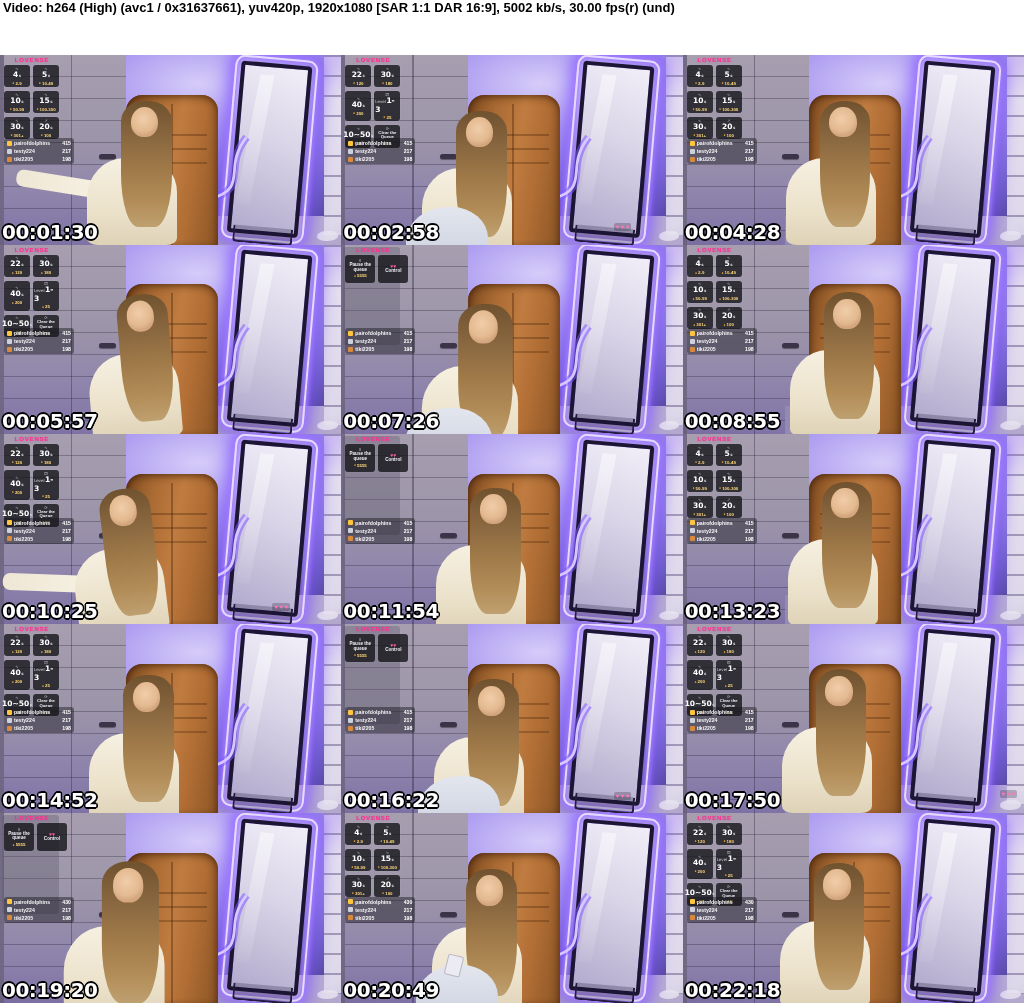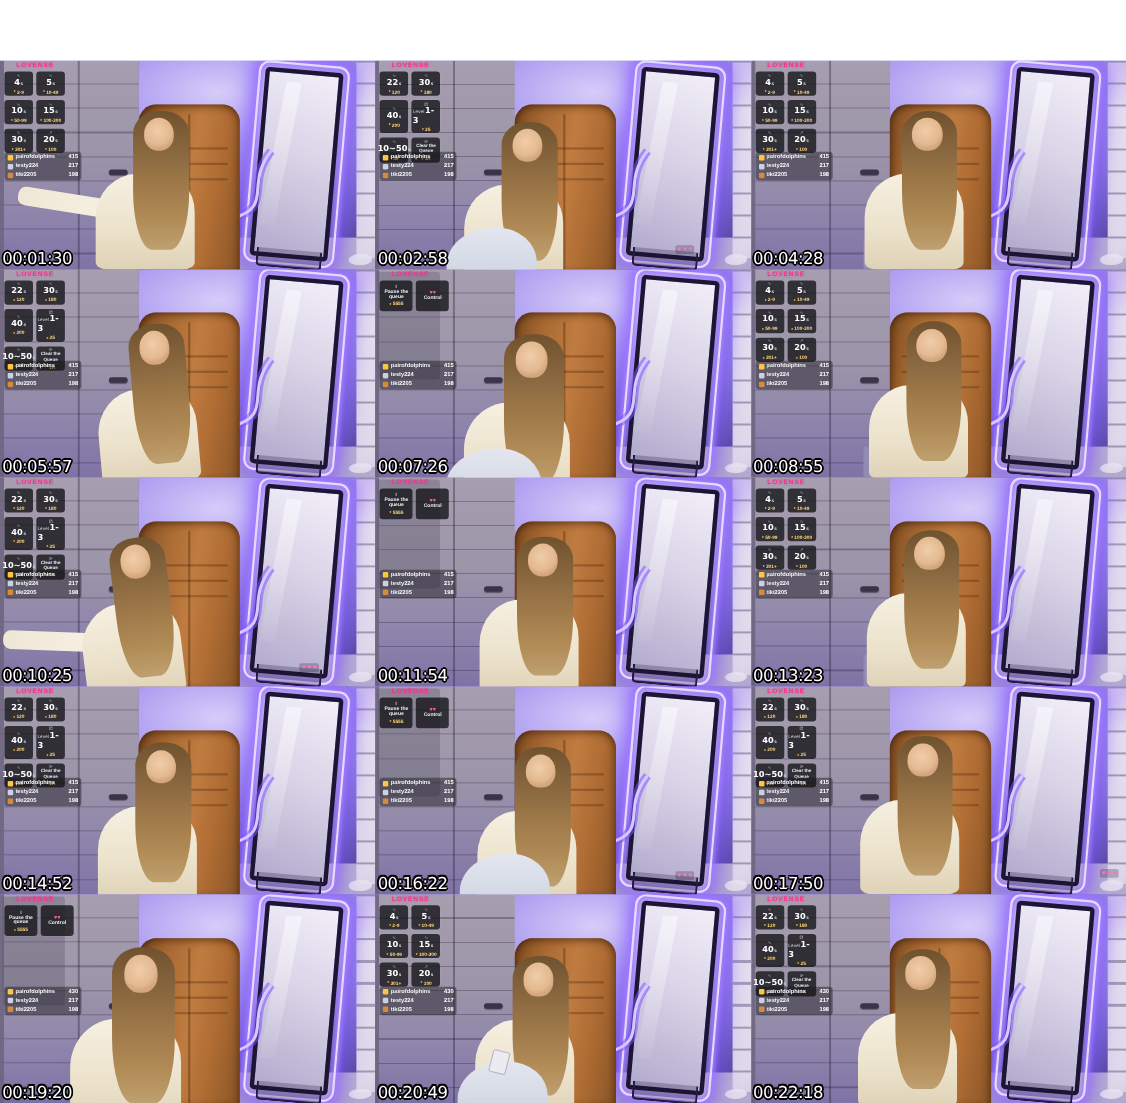--- a/index.html
+++ b/index.html
@@ -116,21 +116,21 @@
   .brow:nth-child(1) .medal{background:#ffc53e}
   .brow:nth-child(2) .medal{background:#ccd2dd}
   .brow:nth-child(3) .medal{background:#d8893c}
   .b-name{flex:1;color:#f4f4f6;font-size:5.2px;font-weight:bold;white-space:nowrap;overflow:hidden}
   .b-score{color:#fff;font-size:5.2px;font-weight:bold}
 
   .hearts{position:absolute;right:15%;bottom:7%;z-index:10;display:flex;gap:1.5px;
           background:rgba(30,20,40,.25);border-radius:2px;padding:1px 2px}
   .hearts span{color:#ff76b4;font-size:6px;line-height:6px}
 
-  .ts{position:absolute;left:2px;bottom:1px;z-index:11;color:#fff;font-weight:normal;font-size:15px;
+  .ts{position:absolute;left:2px;bottom:1px;z-index:11;color:#fff;font-weight:bold;font-size:20px;
       font-family:"DejaVu Sans",sans-serif;letter-spacing:-.5px;
       text-shadow:-1.6px 0 #000,1.6px 0 #000,0 -1.6px #000,0 1.6px #000,
                   -1.2px -1.2px #000,1.2px 1.2px #000,-1.2px 1.2px #000,1.2px -1.2px #000}
 
   
   .pose-0 .person{transform:translate(-10px,0)}      .pose-0 .arm{display:block}
   .pose-1 .person{transform:translate(-16px,10px)}   .pose-1 .legs{display:block}
   .pose-2 .person{transform:translate(6px,0)}
   .pose-3 .person{transform:translate(-6px,4px) rotate(-5deg)}
   .pose-4 .person{transform:translate(-12px,22px) scale(1.07)} .pose-4 .legs{display:block}
@@ -143,20 +143,21 @@
   .pose-11 .person{transform:translate(2px,0)}       .pose-11 .hearts{right:2%;bottom:8%}
   .pose-12 .person{transform:translate(-26px,16px) scale(1.12)}
   .pose-13 .person{transform:translate(-6px,10px)}   .pose-13 .phone{display:block}
   .pose-13 .legs{display:block}
   .pose-14 .person{transform:translate(0,4px)}
 </style>
 </head>
 <body>
 
 <div class="header">
+  <div>Video: h264 (High) (avc1 / 0x31637661), yuv420p, 1920x1080 [SAR 1:1 DAR 16:9], 5002 kb/s, 30.00 fps(r) (und)</div>
 </div>
 
 <div class="grid" id="grid">
     <div class="cell pose-0">
     <div class="scene">
       <div class="wall-main"></div>
       <div class="wall-left"></div>
       <div class="handle"></div>
       <div class="floor"></div>
       <div class="shelf"></div>

